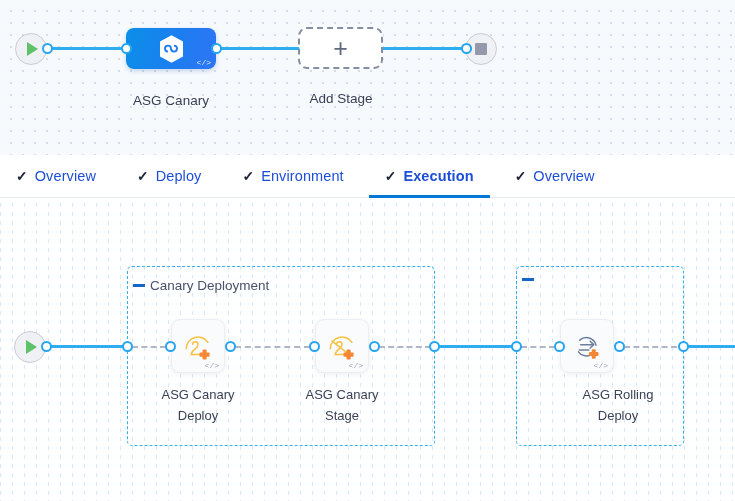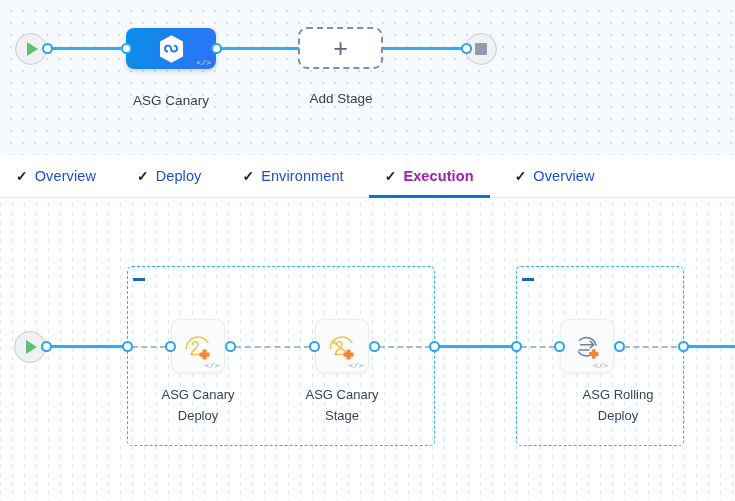--- a/index.html
+++ b/index.html
@@ -37,21 +37,21 @@
     margin-right: 41px;
     cursor: pointer;
     user-select: none;
   }
   .tab .tick {
     font-size: 14px; line-height: 1; color: #1b2435; font-weight: 700;
   }
   .tab .tab-label {
     font-size: 14.5px; color: #1d4ed8; letter-spacing: .1px;
   }
-  .tab.active .tab-label { color: #a21caf; font-weight: 700; }
+  .tab.active .tab-label { color: #1d4ed8; font-weight: 700; }
   .tab.active::after {
     content: ""; position: absolute; left: -16px; right: -16px; bottom: 0;
     height: 3px; background: #0278d5;
   }
 
   
   .exec-canvas {
     position: absolute; left: 0; top: 198px; width: 735px; height: 303px;
     background-color: #fdfeff;
     background-image: repeating-linear-gradient(
@@ -239,20 +239,21 @@
       <div class="play-tri"></div>
     </div>
     <div class="port" style="left:41px; top:143px;"></div>
 
     <div class="edge" style="left:49px; top:147px; width:79px;"></div>
     <div class="port" style="left:122px; top:143px;"></div>
 
     <div class="group-box" style="left:127px; top:68px; width:308px; height:180px;"></div>
     <div class="group-label" style="left:133px; top:80px;">
       <span class="group-dash"></span>
+      <span>Canary Deployment</span>
     </div>
 
     <div class="edge-dashed" style="left:132px; top:148px; width:34px;"></div>
     <div class="port" style="left:165px; top:143px;"></div>
 
     <div class="step-node" style="left:171px; top:121px;">
       <svg viewBox="0 0 40 40" width="36" height="36" aria-hidden="true">
         <g fill="none" stroke="#f5c243" stroke-width="1.7" stroke-linecap="round">
           <path d="M7 23 A13 13 0 0 1 31 16"></path>
           <path d="M12.5 29.5 C 12.5 24 20 23 20 18.5 C 20 14.5 14.5 14 14 18"></path>

